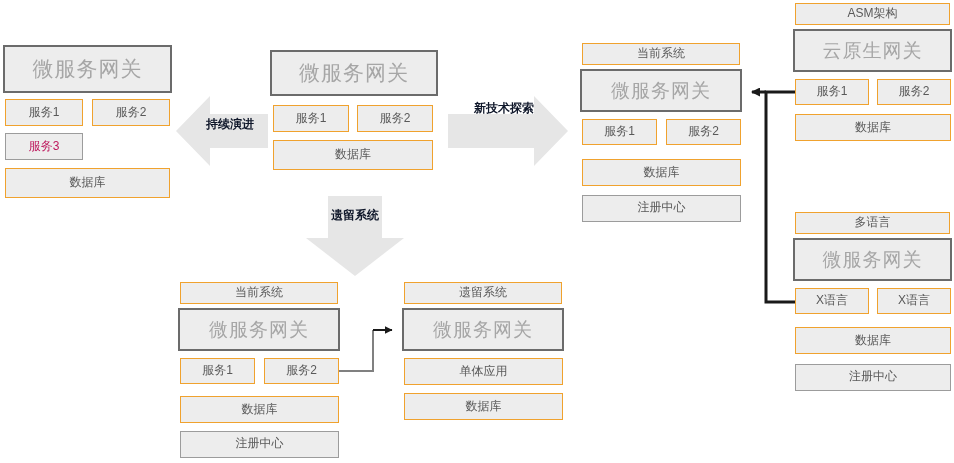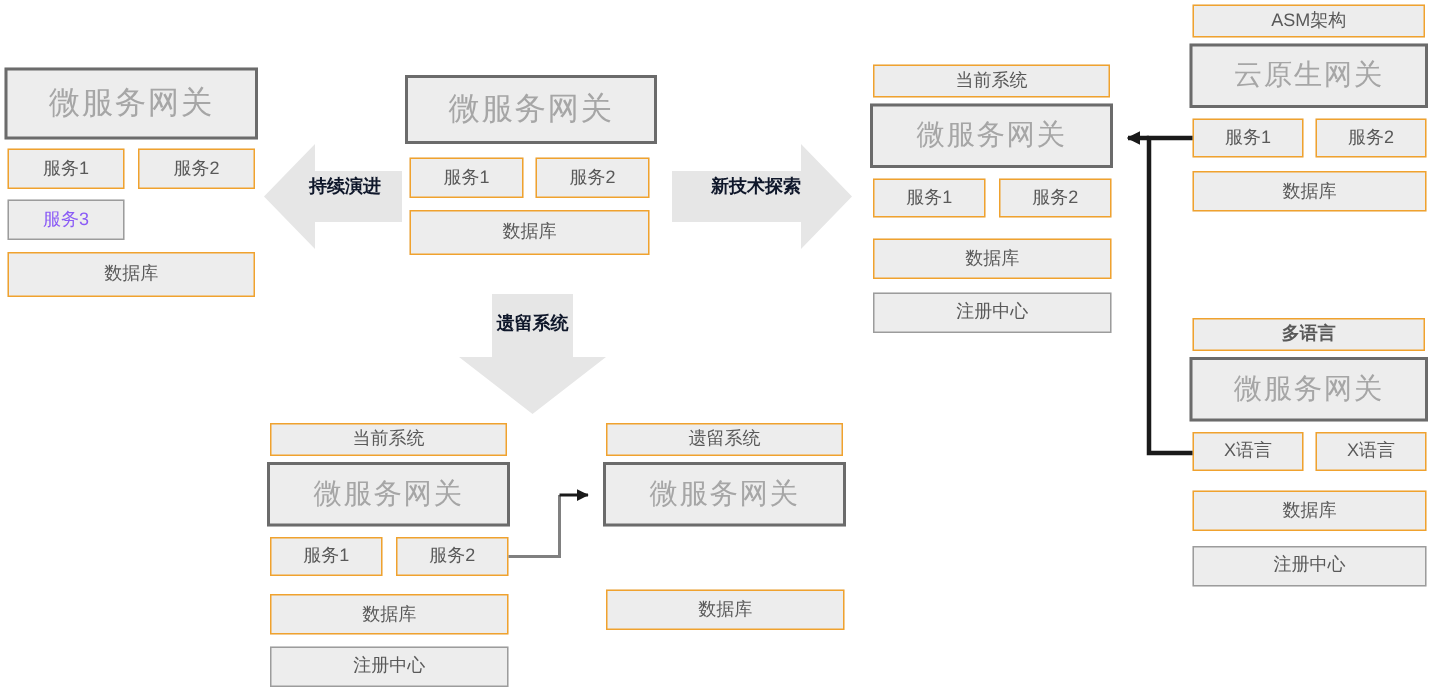--- a/index.html
+++ b/index.html
@@ -14,21 +14,21 @@
 
   
   .box{
     position:absolute;box-sizing:border-box;
     display:flex;align-items:center;justify-content:center;
     background:#ededed;border:1px solid #f0a22e;
     color:#595959;font-size:12px;line-height:1.15;
     white-space:nowrap;
   }
   .box.gray{border-color:#9c9c9c;font-family:Liberation Mono, monospace;}
-  .box.faded{border-color:#9c9c9c;color:#8b5cf6;}
+  .box.faded{border-color:#9c9c9c;color:#be185d;}
   
   .box.gateway{
     border:2px solid #6b6b6b;background:#ededed;
     color:#a6a6a6;font-size:21px;letter-spacing:1px;font-weight:400;
   }
   .box.gateway.small{font-size:19px;}
 
   
   .blockarrow{position:absolute;}
   .blockarrow svg{display:block;}
@@ -61,21 +61,21 @@
   <div class="box gateway" style="left:270px;top:50px;width:168px;height:46px;">微服务网关</div>
   <div class="box" style="left:273px;top:105px;width:76px;height:27px;">服务1</div>
   <div class="box" style="left:357px;top:105px;width:76px;height:27px;">服务2</div>
   <div class="box" style="left:273px;top:140px;width:160px;height:30px;">数据库</div>
 
   <div class="blockarrow" style="left:448px;top:92px;">
     <svg width="120" height="78" viewBox="0 0 120 78" aria-hidden="true">
       <polygon points="120,39 86,4 86,22 0,22 0,56 86,56 86,74" fill="#e6e6e6"></polygon>
     </svg>
   </div>
-  <div class="arrow-label" style="left:462px;top:117px;width:84px;text-align:center;">新技术探索</div>
+  <div class="arrow-label" style="left:462px;top:101px;width:84px;text-align:center;">新技术探索</div>
 
   <div class="blockarrow" style="left:296px;top:196px;">
     <svg width="118" height="80" viewBox="0 0 118 80" aria-hidden="true">
       <polygon points="59,80 10,42 32,42 32,0 86,0 86,42 108,42" fill="#e6e6e6"></polygon>
     </svg>
   </div>
   <div class="arrow-label" style="left:331px;top:208px;width:48px;">遗留系统</div>
 
   <div class="box" style="left:582px;top:43px;width:158px;height:22px;">当前系统</div>
   <div class="box gateway small" style="left:580px;top:69px;width:162px;height:43px;">微服务网关</div>
@@ -83,36 +83,37 @@
   <div class="box" style="left:666px;top:119px;width:75px;height:26px;">服务2</div>
   <div class="box" style="left:582px;top:159px;width:159px;height:27px;">数据库</div>
   <div class="box gray" style="left:582px;top:195px;width:159px;height:27px;">注册中心</div>
 
   <div class="box" style="left:795px;top:3px;width:155px;height:22px;">ASM架构</div>
   <div class="box gateway small" style="left:793px;top:29px;width:159px;height:43px;text-align:center;">云原生网关</div>
   <div class="box" style="left:795px;top:79px;width:74px;height:26px;">服务1</div>
   <div class="box" style="left:877px;top:79px;width:74px;height:26px;">服务2</div>
   <div class="box" style="left:795px;top:114px;width:156px;height:27px;">数据库</div>
 
-  <div class="box" style="left:795px;top:212px;width:155px;height:22px;font-weight:bold;">多语言</div>
+  <div class="box" style="left:795px;top:212px;width:155px;height:22px;">多语言</div>
   <div class="box gateway small" style="left:793px;top:238px;width:159px;height:43px;">微服务网关</div>
   <div class="box" style="left:795px;top:288px;width:74px;height:26px;">X语言</div>
   <div class="box" style="left:877px;top:288px;width:74px;height:26px;">X语言</div>
   <div class="box" style="left:795px;top:327px;width:156px;height:27px;">数据库</div>
   <div class="box gray" style="left:795px;top:364px;width:156px;height:27px;">注册中心</div>
 
   <div class="box" style="left:180px;top:282px;width:158px;height:22px;">当前系统</div>
   <div class="box gateway small" style="left:178px;top:308px;width:162px;height:43px;">微服务网关</div>
   <div class="box" style="left:180px;top:358px;width:75px;height:26px;">服务1</div>
   <div class="box" style="left:264px;top:358px;width:75px;height:26px;">服务2</div>
   <div class="box" style="left:180px;top:396px;width:159px;height:27px;">数据库</div>
   <div class="box gray" style="left:180px;top:431px;width:159px;height:27px;">注册中心</div>
 
   <div class="box" style="left:404px;top:282px;width:158px;height:22px;">遗留系统</div>
   <div class="box gateway small" style="left:402px;top:308px;width:162px;height:43px;">微服务网关</div>
+  <div class="box" style="left:404px;top:358px;width:159px;height:27px;">单体应用</div>
   <div class="box" style="left:404px;top:393px;width:159px;height:27px;">数据库</div>
 
   <svg class="connector" width="954" height="463">
     <defs>
       <marker id="arrowBlack" markerWidth="9" markerHeight="9" refX="8" refY="4.5" orient="auto" markerUnits="userSpaceOnUse">
         <path d="M0,0 L9,4.5 L0,9 z" fill="#1a1a1a"></path>
       </marker>
       <marker id="arrowDark" markerWidth="8" markerHeight="8" refX="7.5" refY="4" orient="auto" markerUnits="userSpaceOnUse">
         <path d="M0,0 L8,4 L0,8 z" fill="#1a1a1a"></path>
       </marker>

